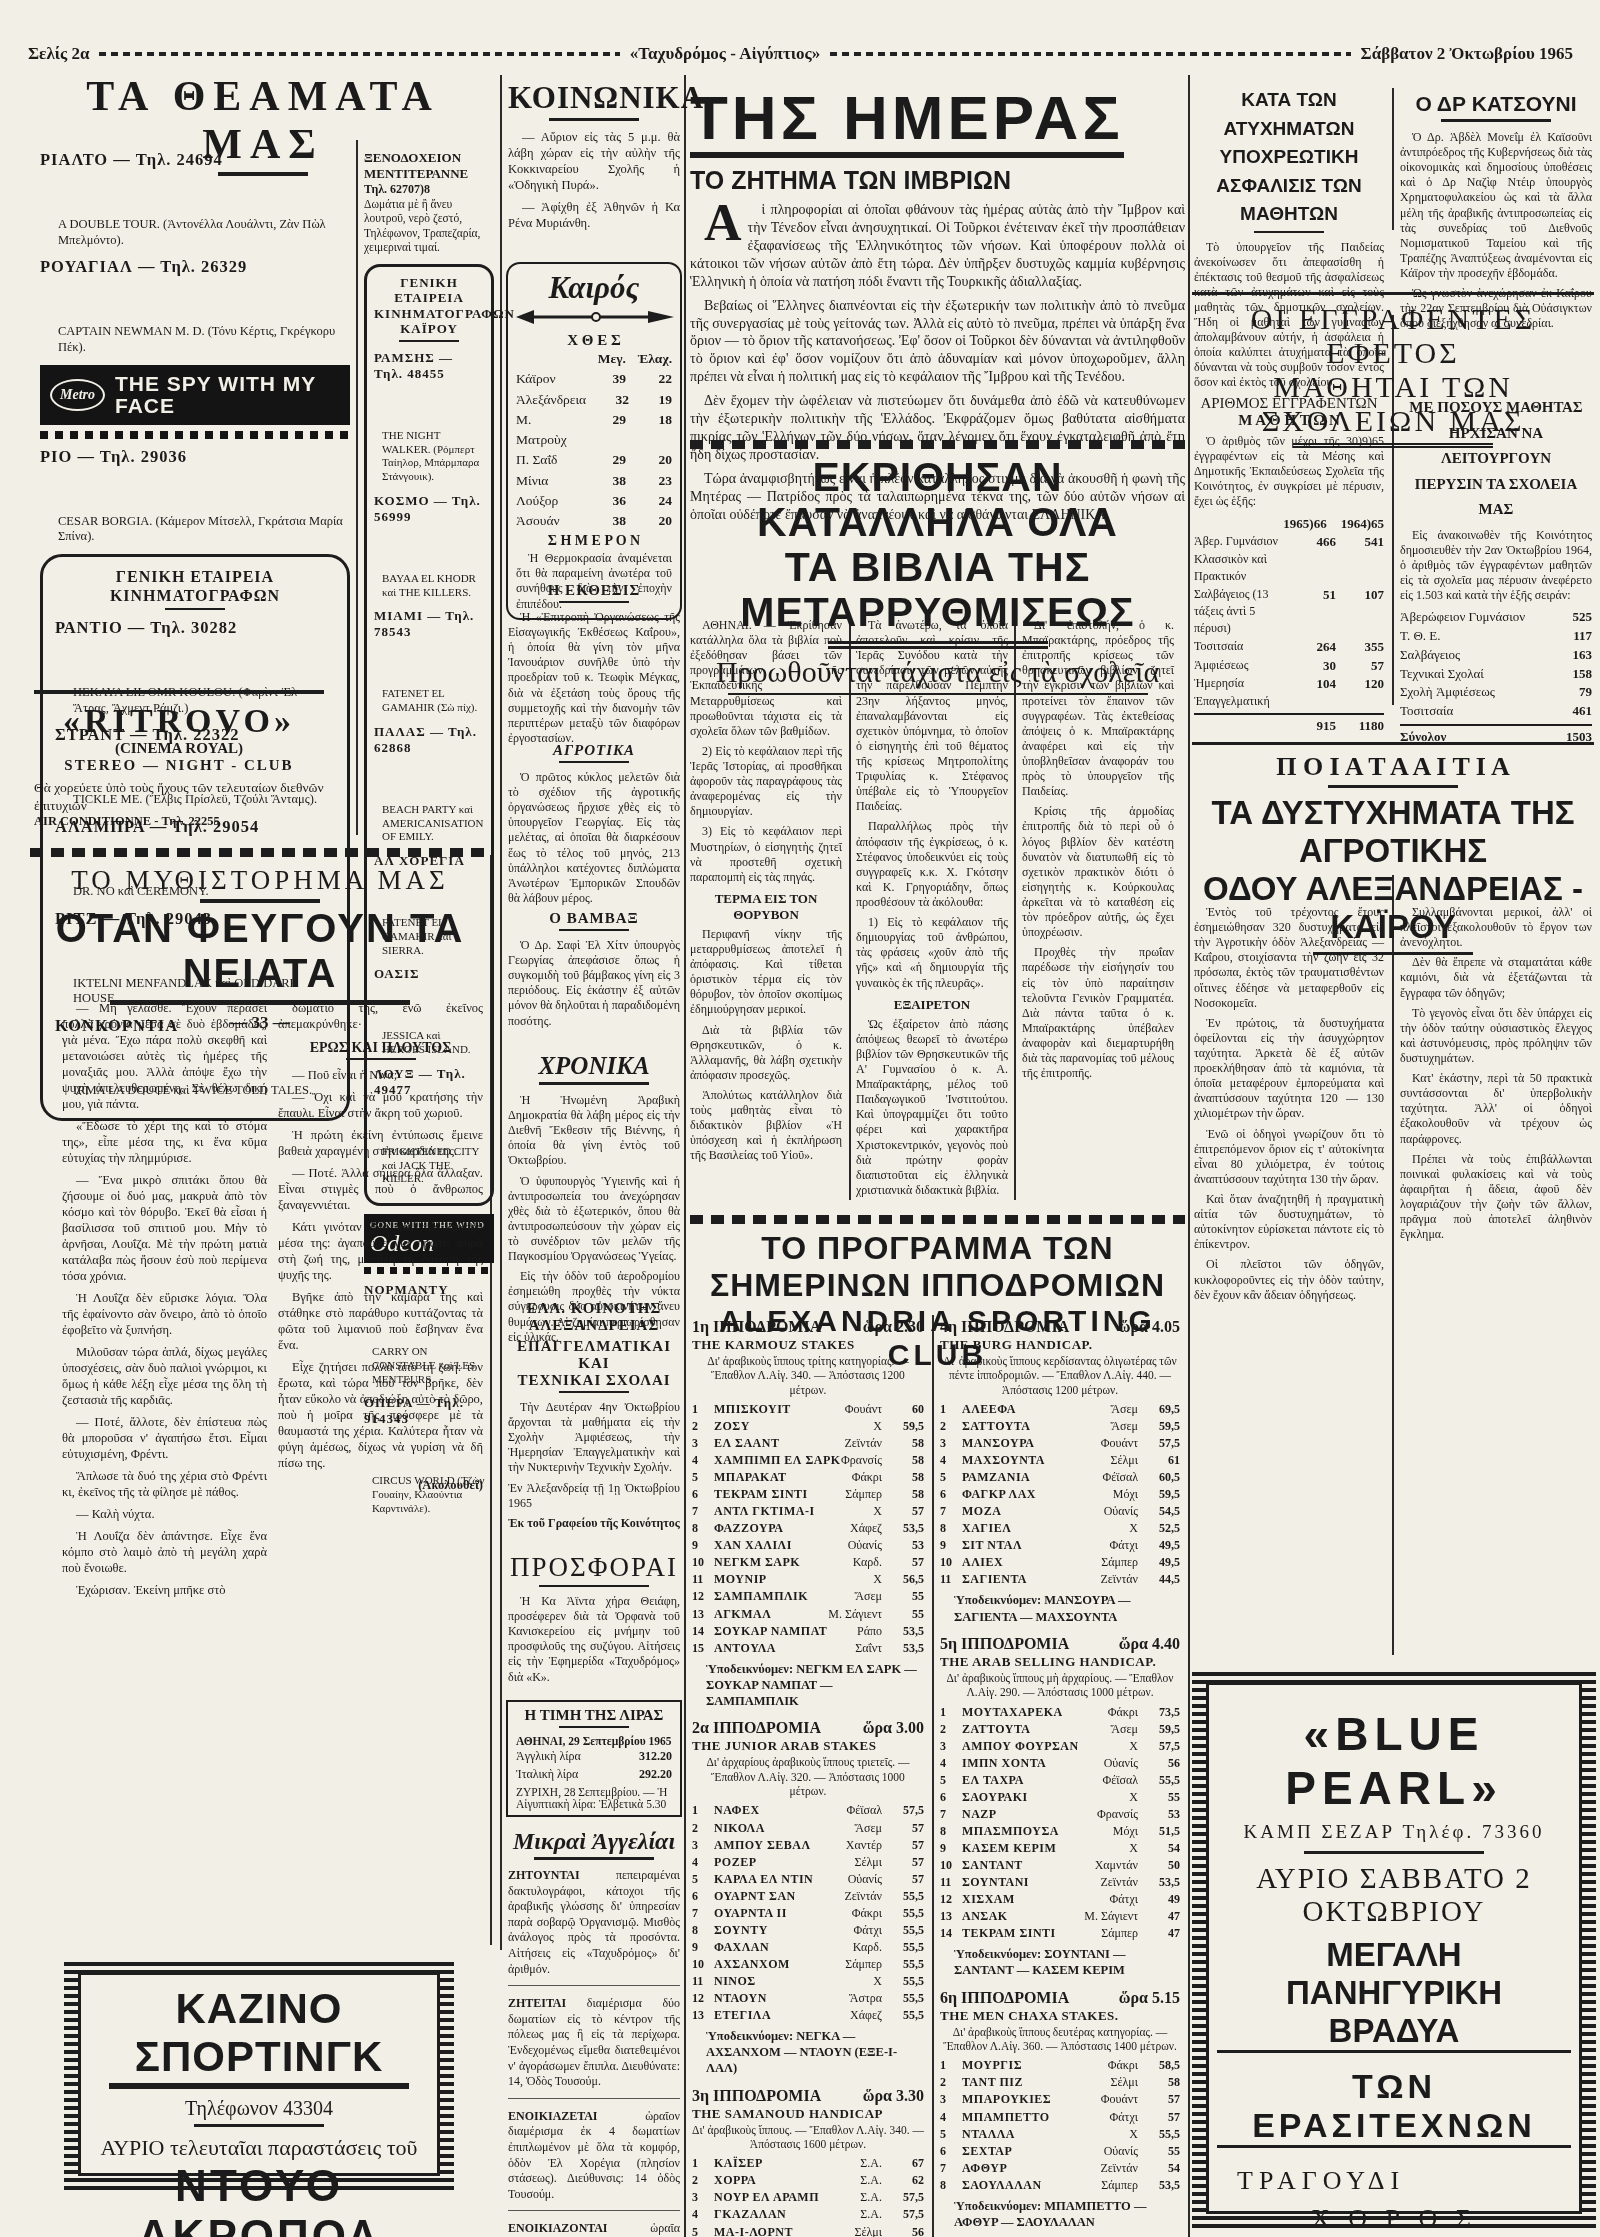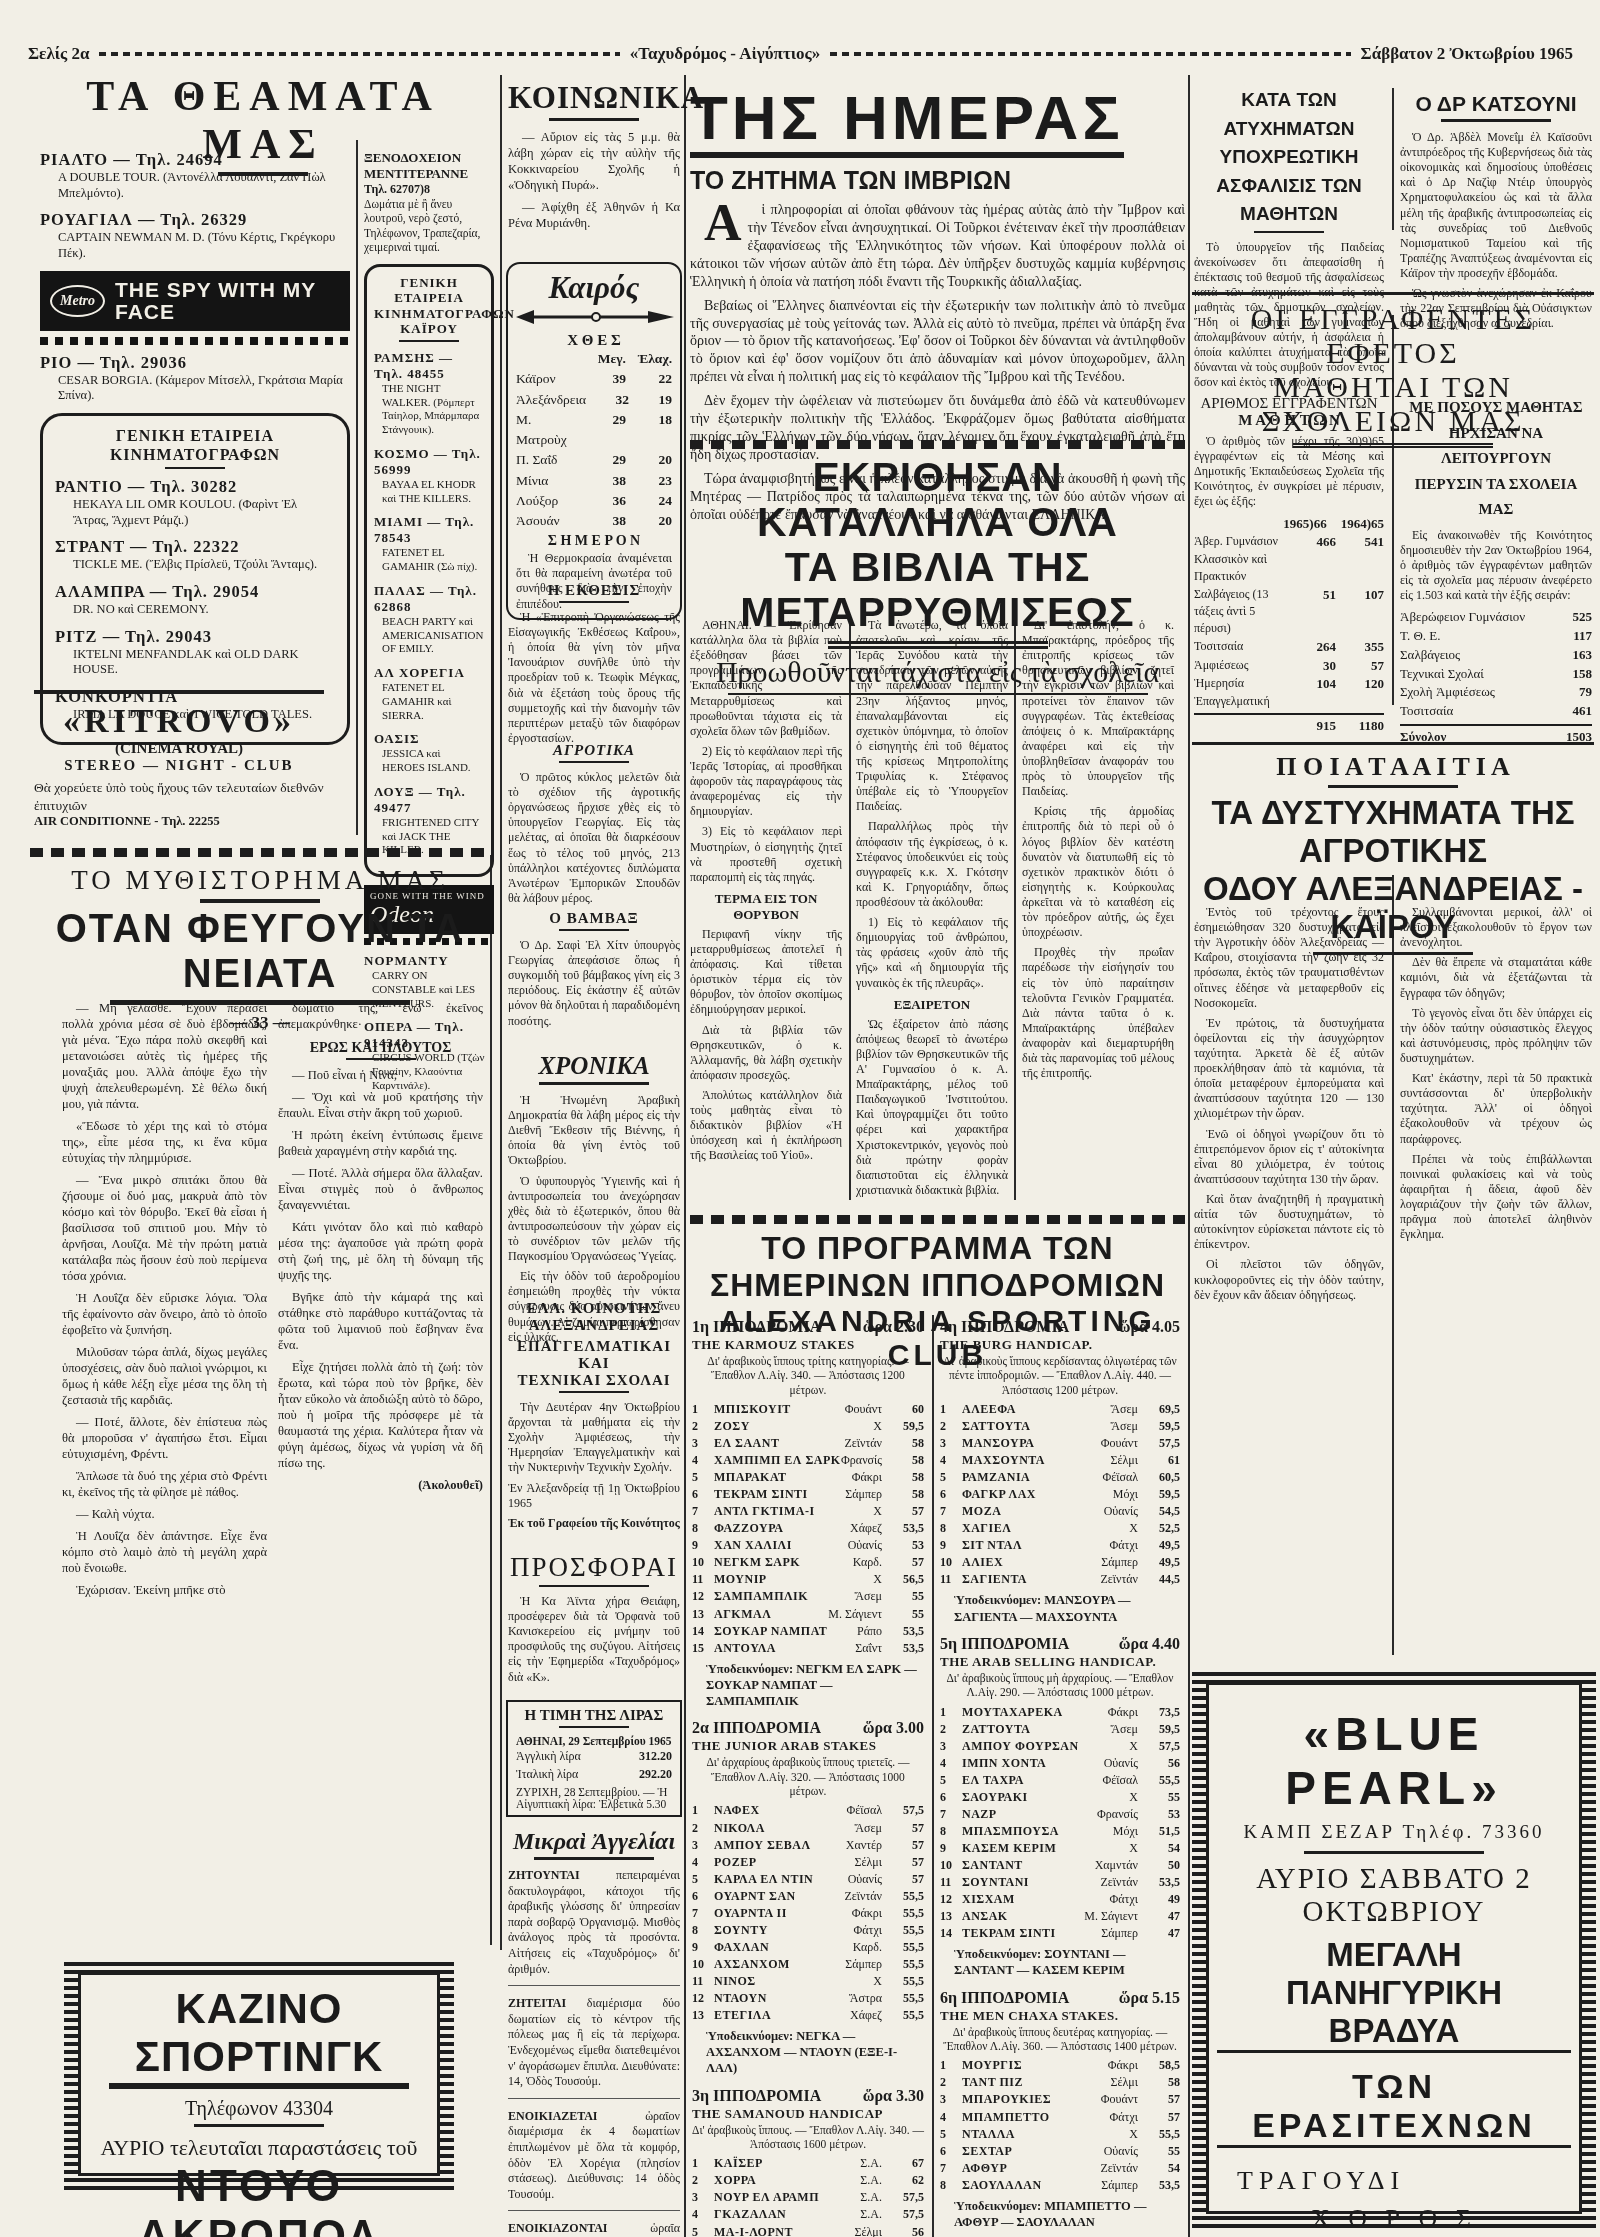--- a/index.html
+++ b/index.html
@@ -7,21 +7,21 @@
         font-family:"Liberation Serif",serif;overflow:hidden;}
   .abs{position:absolute;}
   .vr{position:absolute;width:2px;background:#2a2a2a;}
   .hr{position:absolute;height:3px;background:#1d1d1d;}
   .dashrow{position:absolute;height:9px;background:repeating-linear-gradient(90deg,#1d1d1d 0 13px,transparent 13px 21px);}
   .dotline{flex:1;height:4px;margin:0 10px;background:repeating-linear-gradient(90deg,#222 0 7px,transparent 7px 12px);align-self:center;}
   .masthead{display:flex;width:1545px;left:28px;top:44px;position:absolute;font-size:17px;font-weight:bold;}
   .sec-big{font-size:42px;letter-spacing:8px;text-align:center;font-weight:bold;}
   .rule-c{width:90px;height:4px;background:#1d1d1d;margin:4px auto 0;}
   .cine-name{font-weight:bold;font-size:16.5px;letter-spacing:1px;}
-  .cine-films{font-size:12.5px;padding-left:18px;line-height:1.25;}
+  .cine-films{font-size:12.5px;padding-left:18px;line-height:1.25;margin-top:47px;}
   .listing{margin-bottom:9px;}
   .roundbox{border:3px solid #1d1d1d;border-radius:22px;padding:10px 12px;}
   .boxtitle{text-align:center;font-weight:bold;font-size:16px;letter-spacing:1px;line-height:1.2;}
   .boxtitle-rule{width:60px;height:2px;background:#1d1d1d;margin:3px auto 8px;}
   .bp{font-size:12.5px;line-height:1.28;text-align:justify;margin:0 0 6px;text-indent:14px;}
   .bp2{font-size:12px;line-height:1.26;text-align:justify;margin:0 0 5px;text-indent:12px;}
   .small-head{font-weight:bold;font-size:15px;text-align:center;letter-spacing:1px;}
   .small-head-rule{width:70px;height:2px;background:#1d1d1d;margin:2px auto 7px;}
   .dropcap{float:left;font-size:52px;line-height:40px;font-weight:bold;padding:2px 6px 0 0;}
   .wrow{display:flex;font-size:13.5px;line-height:1.5;}

